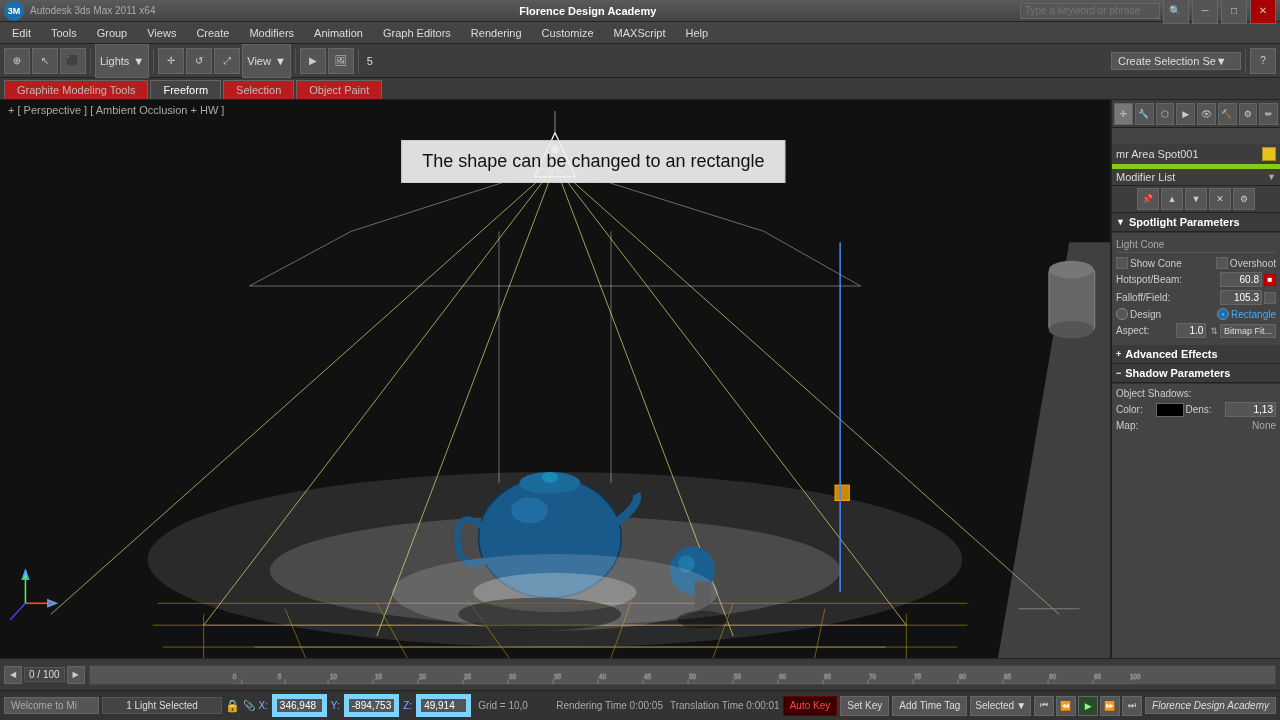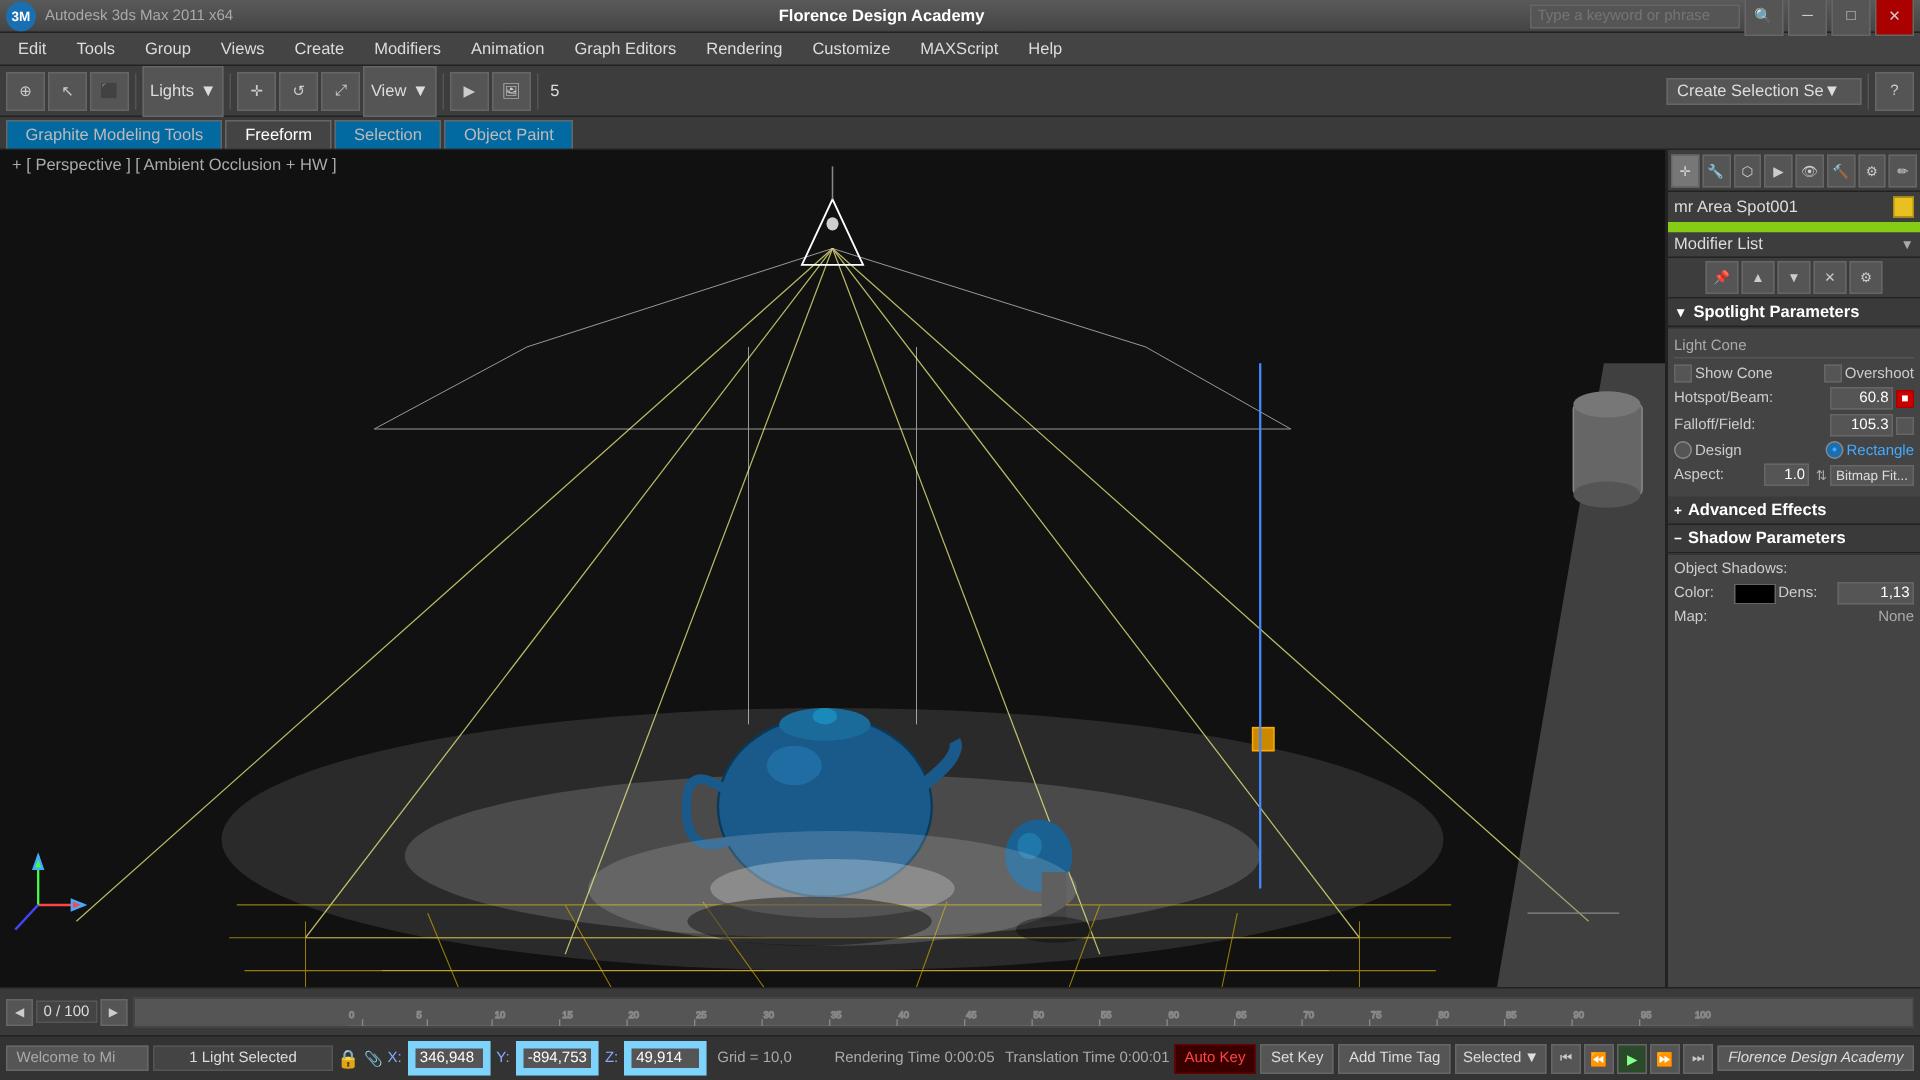--- a/index.html
+++ b/index.html
@@ -68,21 +68,21 @@
       background: #3a3a3a;
       display: flex;
       align-items: flex-end;
       padding: 0 4px;
       border-bottom: 1px solid #222;
     }
     .mode-tab {
       padding: 3px 12px;
       cursor: pointer;
       font-size: 11px;
-      background: #0369a1;
+      background: #b91c1c;
       border: 1px solid #666;
       border-bottom: none;
       color: #bbb;
       margin-right: 2px;
     }
     .mode-tab.active { background: #444; color: #fff; }
 
     
     #main {
       display: flex;
@@ -147,22 +147,23 @@
       width: 22px; height: 22px; background: #555; border: 1px solid #666;
       display: flex; align-items: center; justify-content: center;
       cursor: pointer; font-size: 9px; color: #ccc;
     }
     .panel-btn.active { background: #777; }
     .panel-name-row {
       display: flex;
       align-items: center;
       padding: 3px 4px;
       background: #3d3d3d;
-      border-bottom: 7px solid #84cc16;
+      border-bottom: 5px solid #84cc16;
       gap: 4px;
+      margin-top: 16px;
     }
     .panel-name { font-size: 11px; color: #ddd; flex: 1; }
     .panel-yellow-btn {
       width: 14px; height: 14px; background: #e8c020; border: 1px solid #b09010;
     }
     .modifier-dropdown {
       display: flex; align-items: center; padding: 2px 4px;
       background: #3d3d3d; border-bottom: 1px solid #222;
     }
     .modifier-label { flex: 1; font-size: 11px; color: #ddd; }
@@ -482,20 +483,23 @@
         <line x1="0" y1="0" x2="30" y2="0" stroke="#f44"></line>
         <line x1="0" y1="0" x2="0" y2="-30" stroke="#4f4"></line>
         <line x1="0" y1="0" x2="-15" y2="15" stroke="#44f"></line>
         <polygon points="30,0 22,-3 22,3" fill="#f44"></polygon>
         <polygon points="0,-30 -3,-22 3,-22" fill="#4f4"></polygon>
       </g>
     </svg>
 
     <div class="viewport-label">+ [ Perspective ] [ Ambient Occlusion + HW ]</div>
 
+    <div class="tooltip-banner">
+      <span>The shape can be changed to an rectangle</span>
+    </div>
   </div>
 
   <div id="rightpanel">
 
     <div class="panel-toolbar">
       <div class="panel-btn active">✛</div>
       <div class="panel-btn">🔧</div>
       <div class="panel-btn">⬡</div>
       <div class="panel-btn">▶</div>
       <div class="panel-btn">👁</div>

